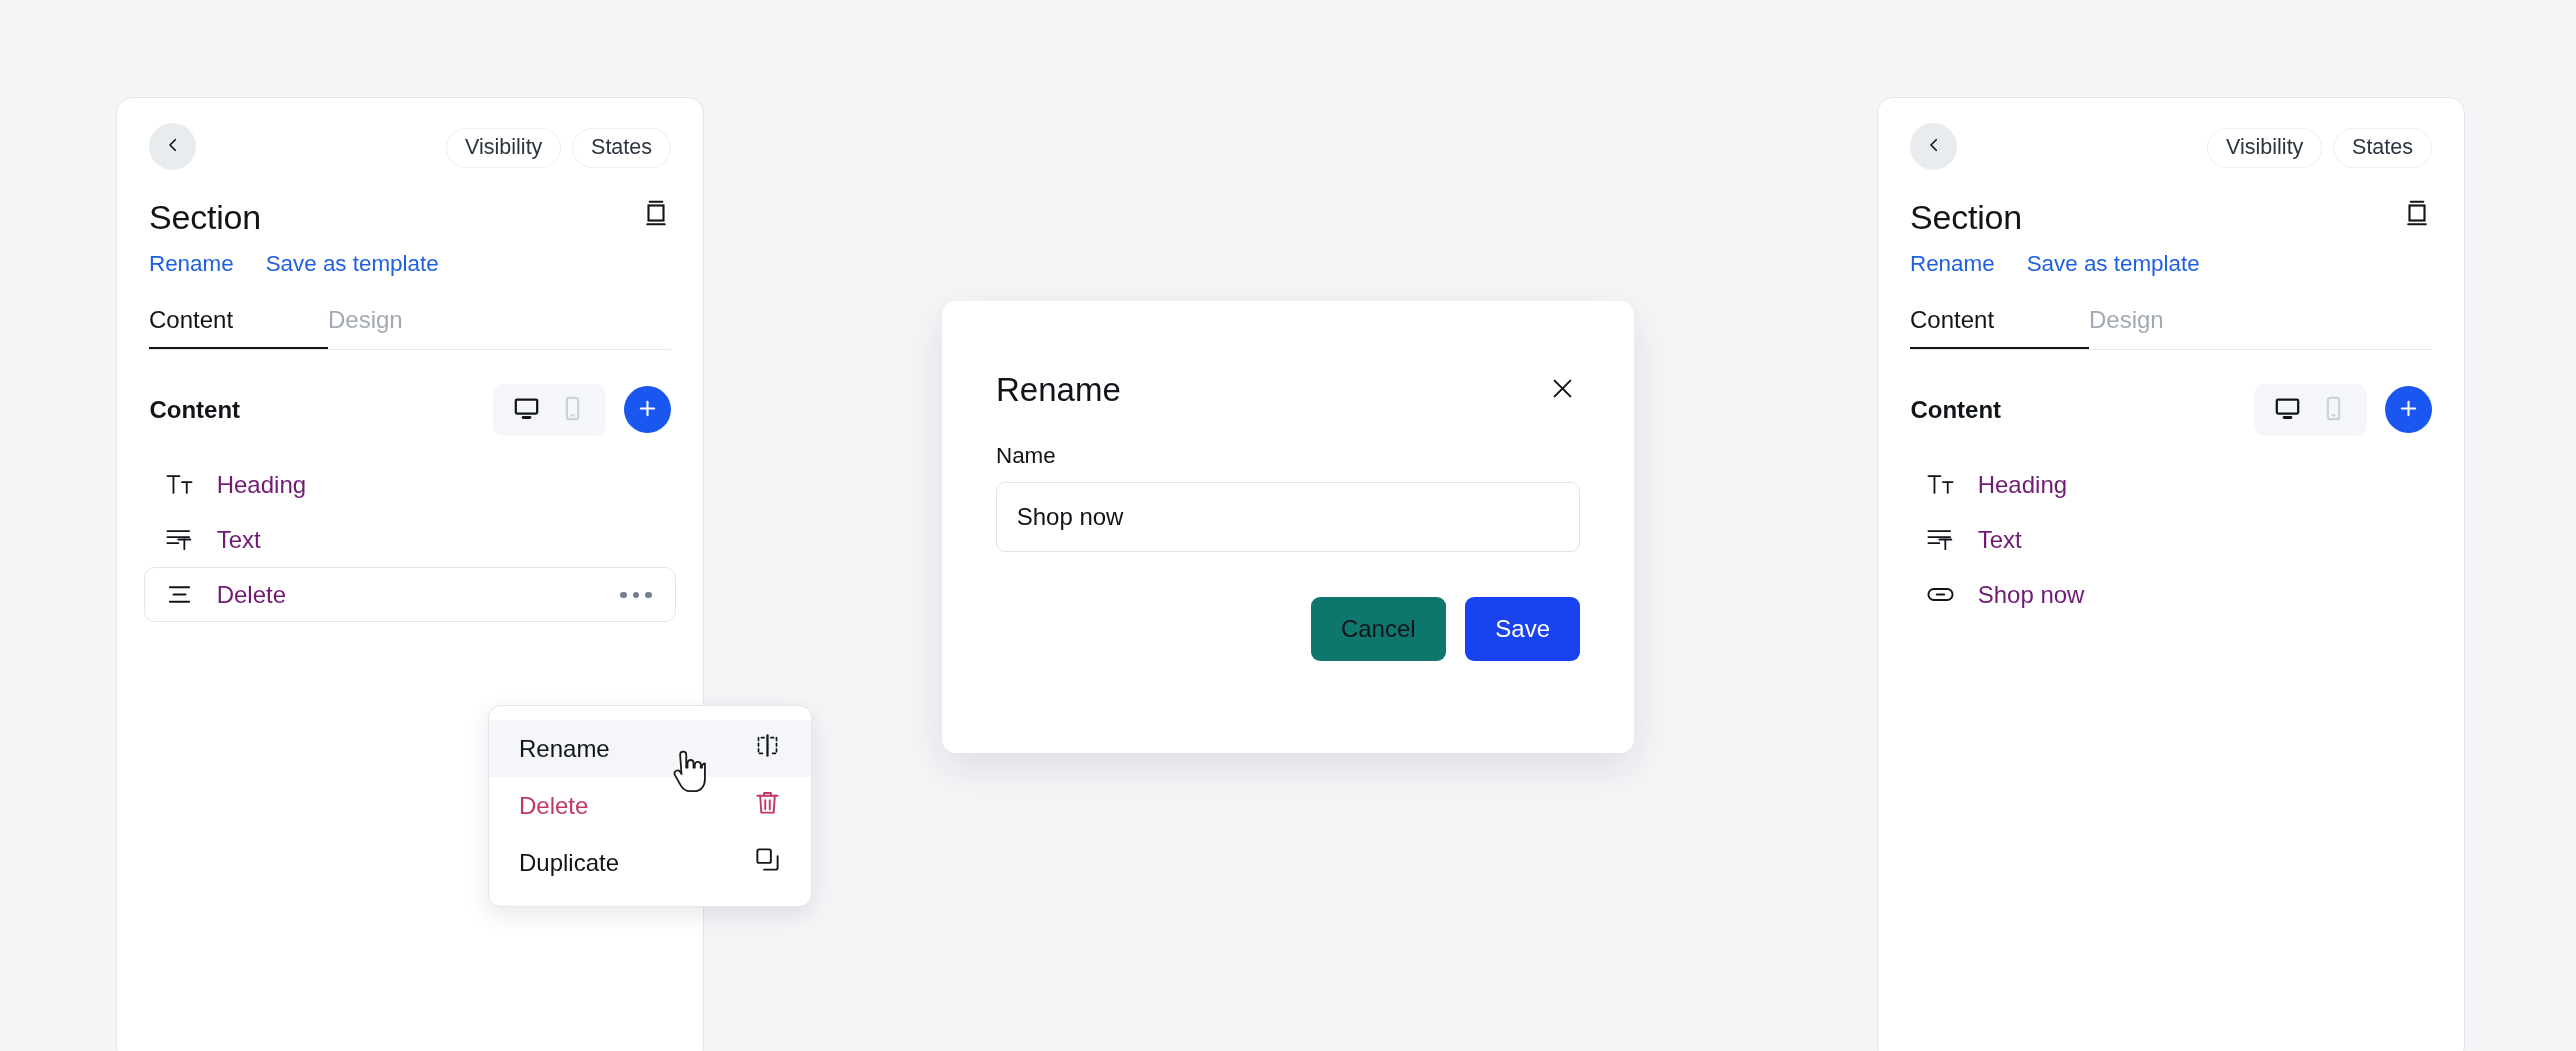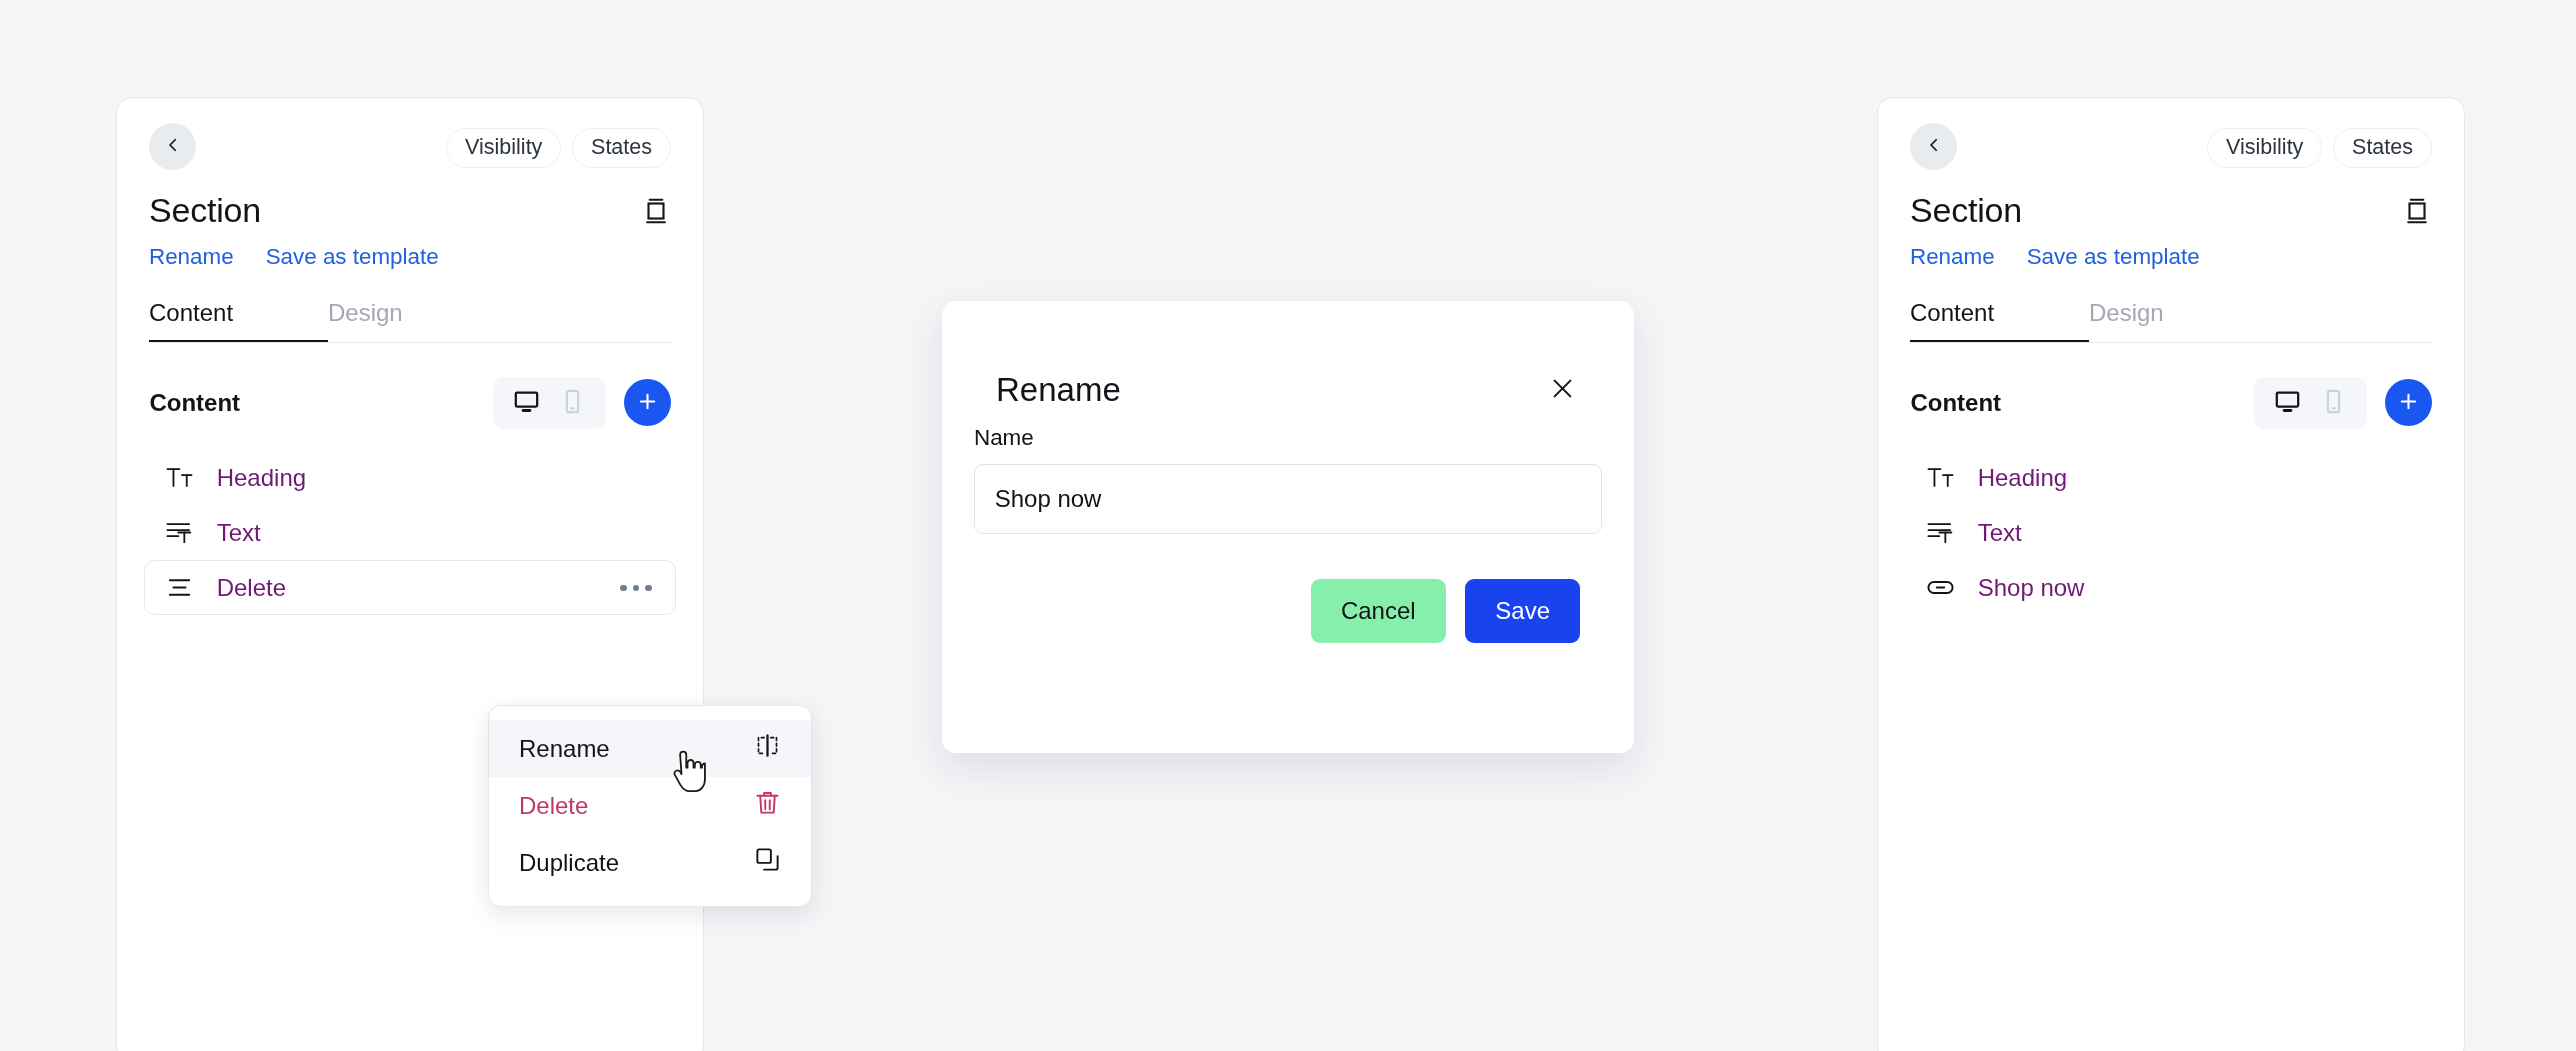--- a/index.html
+++ b/index.html
@@ -41,22 +41,22 @@
     border-radius: 894px;
     padding: 6.3px 18px;
     font-size: 21.5px;
     color: #2c3440;
     background: #fff;
     cursor: pointer;
     white-space: nowrap;
   }
 
   .title-row {
-    display: flex; align-items: center; justify-content: space-between;
-    margin-top: 21px;
+    display: flex; justify-content: space-between;
+    margin-top: 28px;
     gap: 32px;
   }
   .panel-title { font-size: 34px; font-weight: 400; color: #111418; letter-spacing: -0.2px; }
   .frame-icon { width: 30px; height: 30px; }
 
   .links-row { margin-top: 14.3px; display: flex; gap: 32px; }
   .link {
     color: #1f5fe0; font-size: 22.4px; cursor: pointer; text-decoration: none;
   }
 
@@ -172,21 +172,21 @@
     z-index: 20;
   }
   .modal-head {
     display: flex; align-items: flex-start; justify-content: space-between;
     padding: 70px 54px 0 54px;
   }
   .modal-title { font-size: 33px; color: #111418; }
   .modal-close { cursor: pointer; padding: 3.6px; }
   .modal-close svg { width: 27px; height: 27px; }
 
-  .modal-body { padding: 0 32px; margin-top: 16px; }
+  .modal-body { padding: 0 54px; margin-top: 34px; }
   .field-label { font-size: 22.4px; color: #111418; }
   .text-input {
     margin-top: 12.5px;
     width: 100%;
     height: 70px;
     border: 0.9px solid #e0e4e9;
     border-radius: 9px;
     padding: 0 19.7px;
     font-size: 24px;
     font-family: "Liberation Sans", sans-serif;
@@ -201,21 +201,21 @@
   }
   .btn {
     border: none;
     border-radius: 9px;
     height: 64px;
     padding: 0 30px;
     font-size: 24px;
     font-family: "Liberation Sans", sans-serif;
     cursor: pointer;
   }
-  .btn-secondary { background: #86efac; color: #111418; }
+  .btn-secondary { background: #0f766e; color: #111418; }
   .btn-primary { background: #1a43f0; color: #ffffff; }
 </style>
 </head>
 <body>
 
 <div class="stage">
 
   <div class="panel" id="panel-left">
     <div class="panel-head">
 

